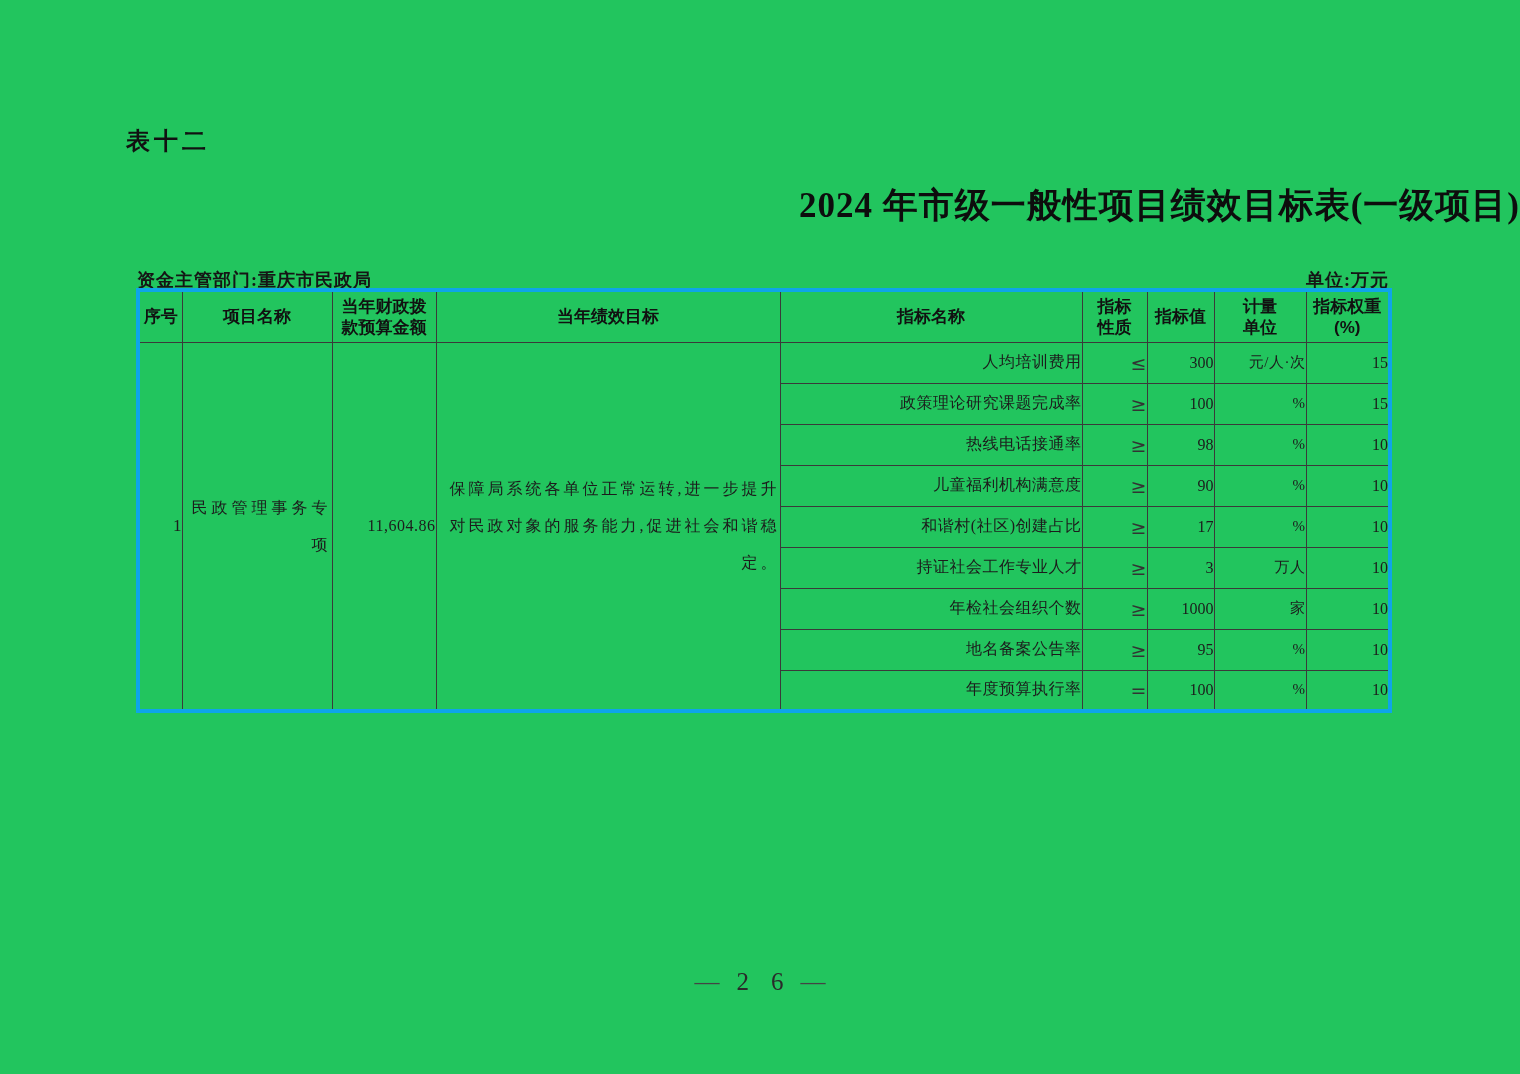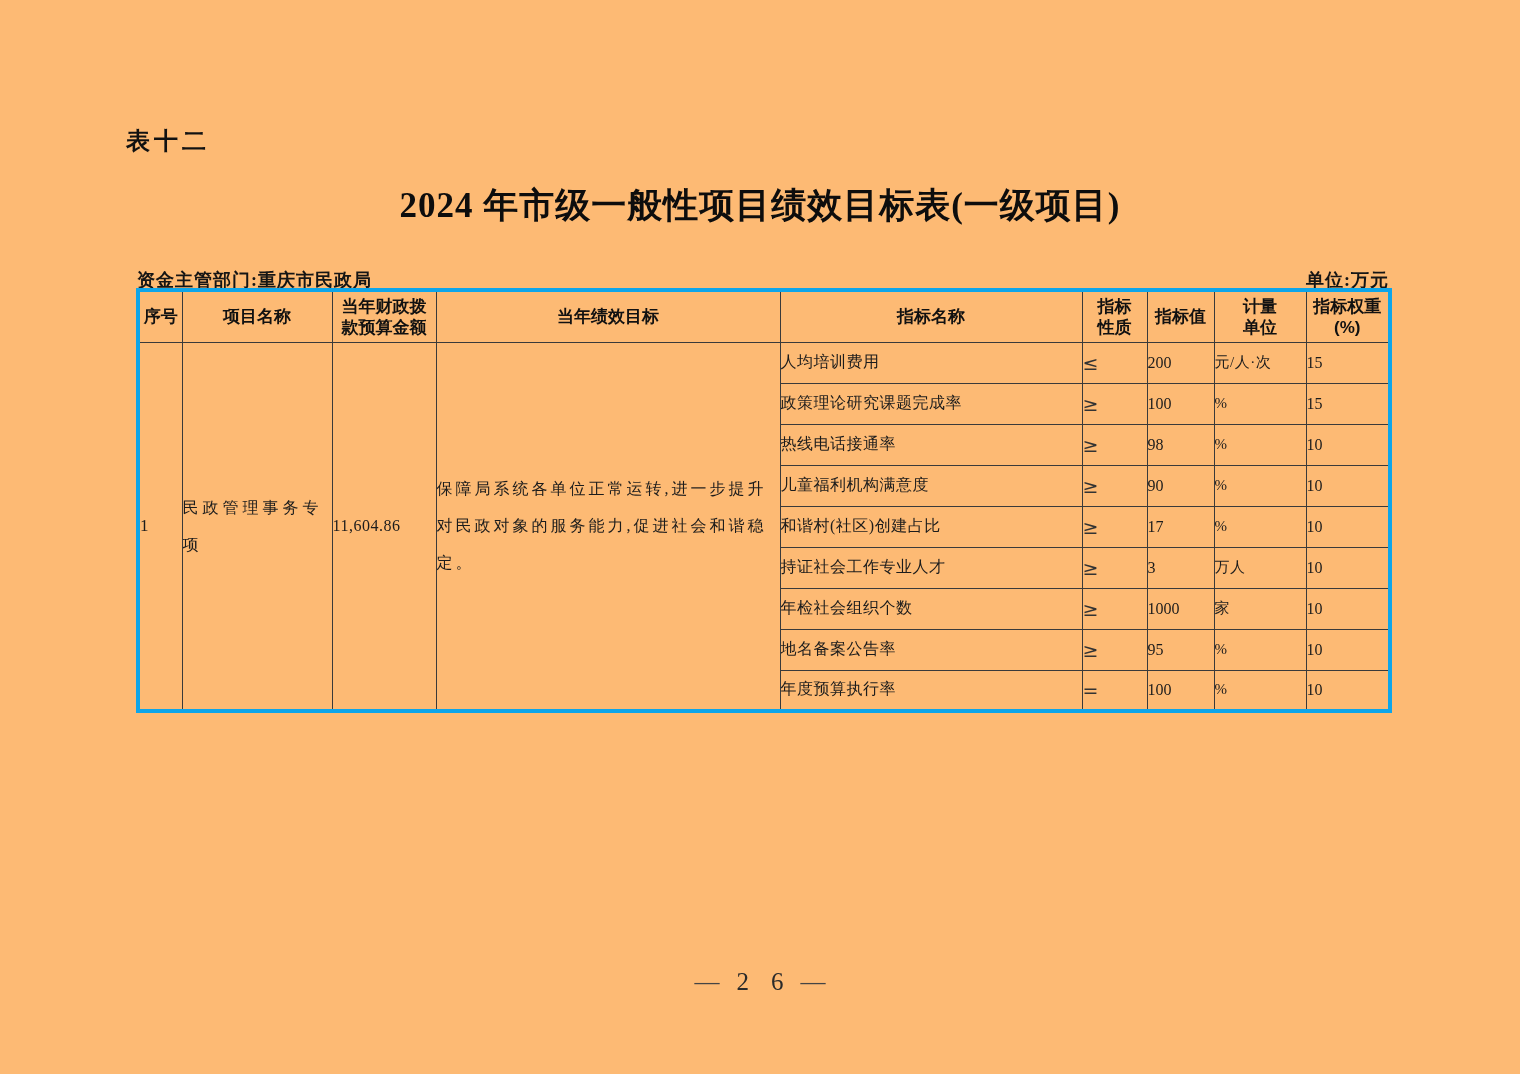--- a/index.html
+++ b/index.html
@@ -5,31 +5,31 @@
   * { box-sizing: border-box; }
   html, body { margin: 0; padding: 0; }
   body {
     width: 1520px; height: 1074px;
     background: #ffffff;
     color: #1c1c1c;
     font-family: "Liberation Serif", "DejaVu Serif", serif;
     position: relative;
     overflow: hidden;
   }
-  .page { position: absolute; inset: 0; background: #fdba74; }
+  .page { position: absolute; inset: 0; background: #22c55e; }
 
   .table-label {
     position: absolute; left: 126px; top: 125px;
     font-family: "Liberation Sans", "DejaVu Sans", sans-serif;
     font-weight: 700; font-size: 24px; letter-spacing: 4px;
     color: #111;
   }
   .doc-title {
     position: absolute; left: 0; right: 0; top: 182px; margin: 0;
-    text-align: center;
+    text-align: right;
     font-family: "Liberation Serif", "DejaVu Serif", serif;
     font-weight: 700; font-size: 35px; letter-spacing: 1px;
     color: #0d0d0d;
   }
   .meta-row {
     position: absolute; left: 137px; right: 131px; top: 256px;
     display: flex; justify-content: space-between; align-items: flex-end;
     font-size: 18px; font-weight: 600; letter-spacing: 1px; color: #151515; margin-top: 12px;
   }
 
@@ -51,21 +51,21 @@
   table.perf thead th {
     height: 52px;
     font-family: "Liberation Sans", "DejaVu Sans", sans-serif;
     font-weight: 700; font-size: 17px;
     text-align: center;
     white-space: pre-line;
     line-height: 1.25;
     color: #111;
   }
   table.perf tbody tr { height: 41px; }
-  table.perf tbody td { text-align: left; }
+  table.perf tbody td { text-align: right; }
 
   td.cell-seq { font-size: 17px; }
   td.cell-project {
     text-align: left; padding: 0 9px 0 11px;
     letter-spacing: 4px; line-height: 37px; margin-left: 48px;
   }
   td.cell-budget { font-size: 16px; letter-spacing: 0.5px; }
   td.cell-goal {
     text-align: left; padding: 0 8px 0 10px;
     letter-spacing: 3px; line-height: 37px;
@@ -129,21 +129,21 @@
       </tr>
     </thead>
     <tbody>
       <tr>
         <td class="cell-seq" rowspan="9">1</td>
         <td class="cell-project" rowspan="9">民政管理事务专项</td>
         <td class="cell-budget" rowspan="9">11,604.86</td>
         <td class="cell-goal" rowspan="9">保障局系统各单位正常运转,进一步提升对民政对象的服务能力,促进社会和谐稳定。</td>
         <td class="cell-ind-name">人均培训费用</td>
         <td class="cell-nature">≤</td>
-        <td class="cell-value">200</td>
+        <td class="cell-value">300</td>
         <td class="cell-unit">元/人·次</td>
         <td class="cell-weight">15</td>
       </tr>
       <tr>
         <td class="cell-ind-name">政策理论研究课题完成率</td>
         <td class="cell-nature">≥</td>
         <td class="cell-value">100</td>
         <td class="cell-unit">%</td>
         <td class="cell-weight">15</td>
       </tr>

